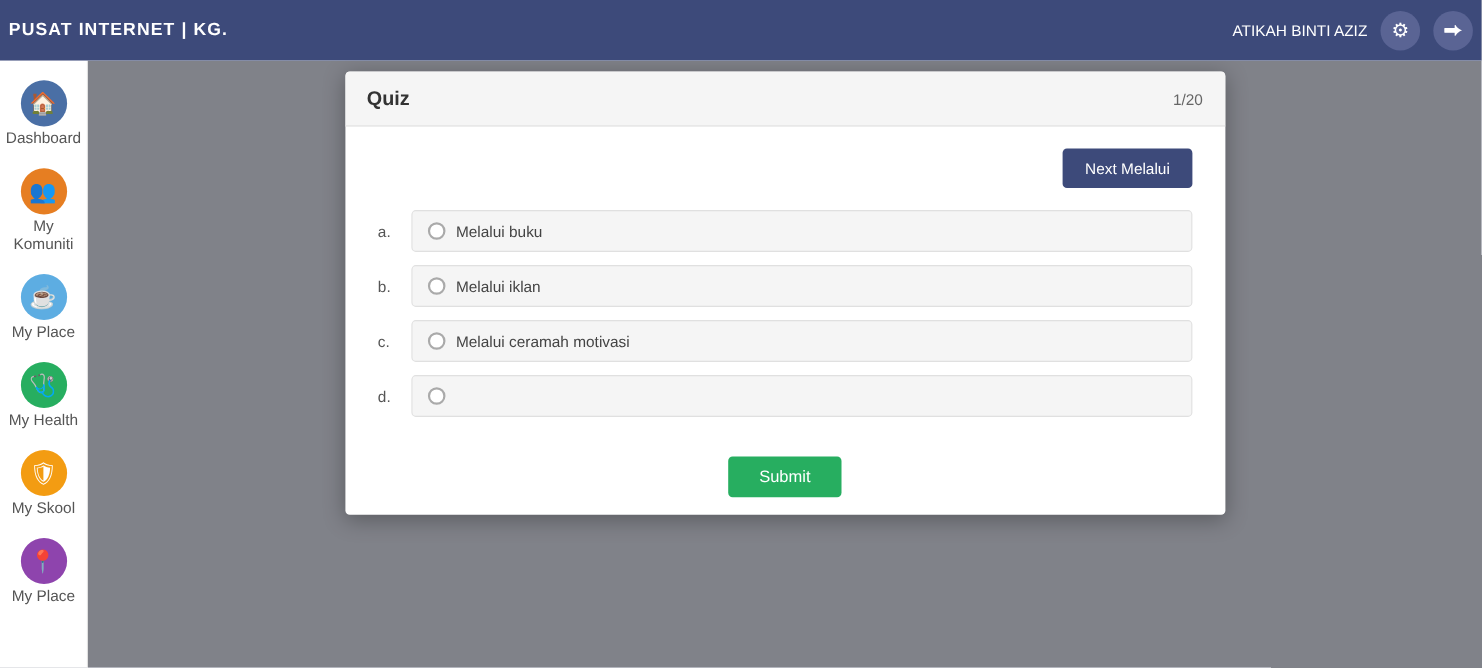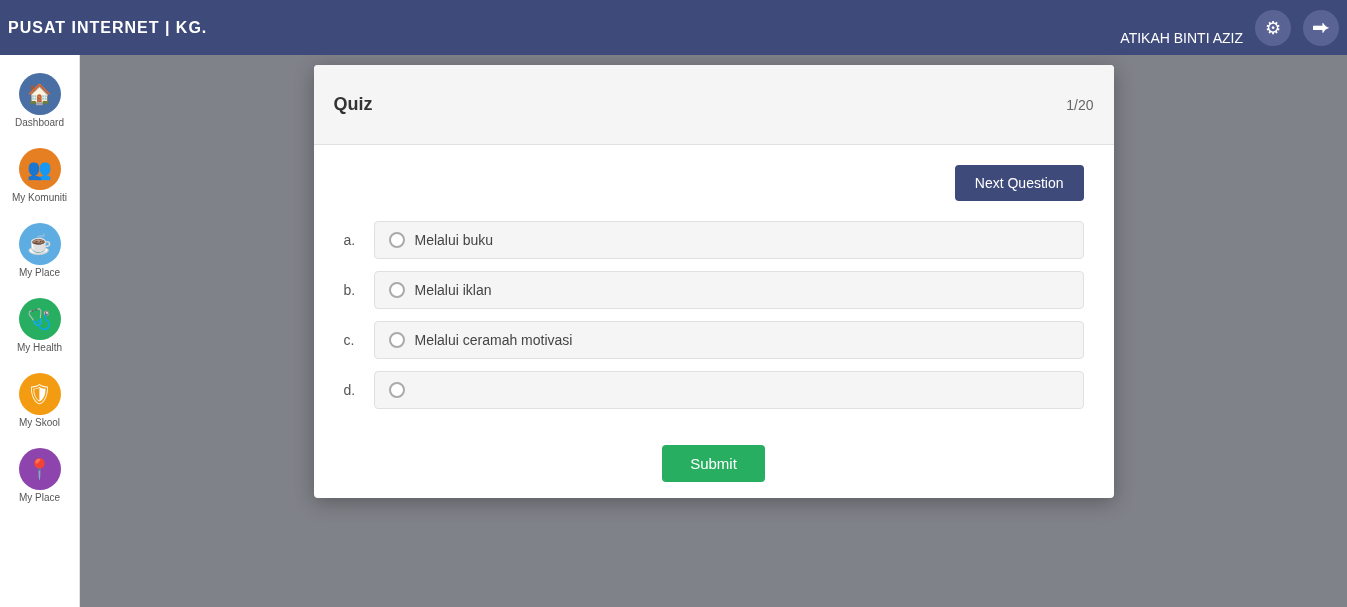--- a/index.html
+++ b/index.html
@@ -24,21 +24,21 @@
       z-index: 1;
     }
     .topbar-left {
       color: white;
       font-weight: bold;
       font-size: 16px;
       letter-spacing: 1px;
     }
     .topbar-right {
       display: flex;
-      align-items: flex-end;
+      align-items: center;
       gap: 12px;
       color: white;
       font-size: 14px;
     }
     .topbar-icon {
       width: 36px;
       height: 36px;
       border-radius: 50%;
       background: #5a6494;
       display: flex;
@@ -80,21 +80,21 @@
       width: 42px;
       height: 42px;
       border-radius: 50%;
       display: flex;
       align-items: center;
       justify-content: center;
       font-size: 20px;
       margin-bottom: 2px;
     }
     .sidebar-item .label {
-      font-size: 10px;
+      font-size: 14px;
       color: #555;
     }
     .icon-dashboard { background: #4a6fa5; color: white; }
     .icon-komuniti { background: #e67e22; color: white; }
     .icon-soal { background: #5dade2; color: white; }
     .icon-health { background: #27ae60; color: white; }
     .icon-skool { background: #f39c12; color: white; }
     .icon-place { background: #8e44ad; color: white; }
 
     
@@ -127,21 +127,21 @@
     .modal {
       background: white;
       width: 800px;
       max-height: 580px;
       border-radius: 4px;
       box-shadow: 0 4px 20px rgba(0,0,0,0.3);
       overflow: hidden;
     }
     .modal-header {
       background: #f5f5f5;
-      padding: 29px 20px;
+      padding: 14px 20px;
       display: flex;
       align-items: center;
       justify-content: space-between;
       border-bottom: 1px solid #e0e0e0;
     }
     .modal-title {
       font-size: 18px;
       font-weight: 600;
       color: #333;
     }
@@ -271,21 +271,21 @@
 
     <div class="modal-overlay">
       <div class="modal">
 
         <div class="modal-header">
           <span class="modal-title">Quiz</span>
           <span class="modal-counter">1/20</span>
         </div>
 
         <div class="modal-body">
-          <button class="next-question-btn">Next Question</button>
+          <button class="next-question-btn">Next Melalui</button>
 
 
           <div class="options-list">
 
             <div class="option-row">
               <span class="option-label">a.</span>
               <div class="option-box">
                 <div class="radio-circle"></div>
                 <span class="option-text">Melalui buku</span>
               </div>

